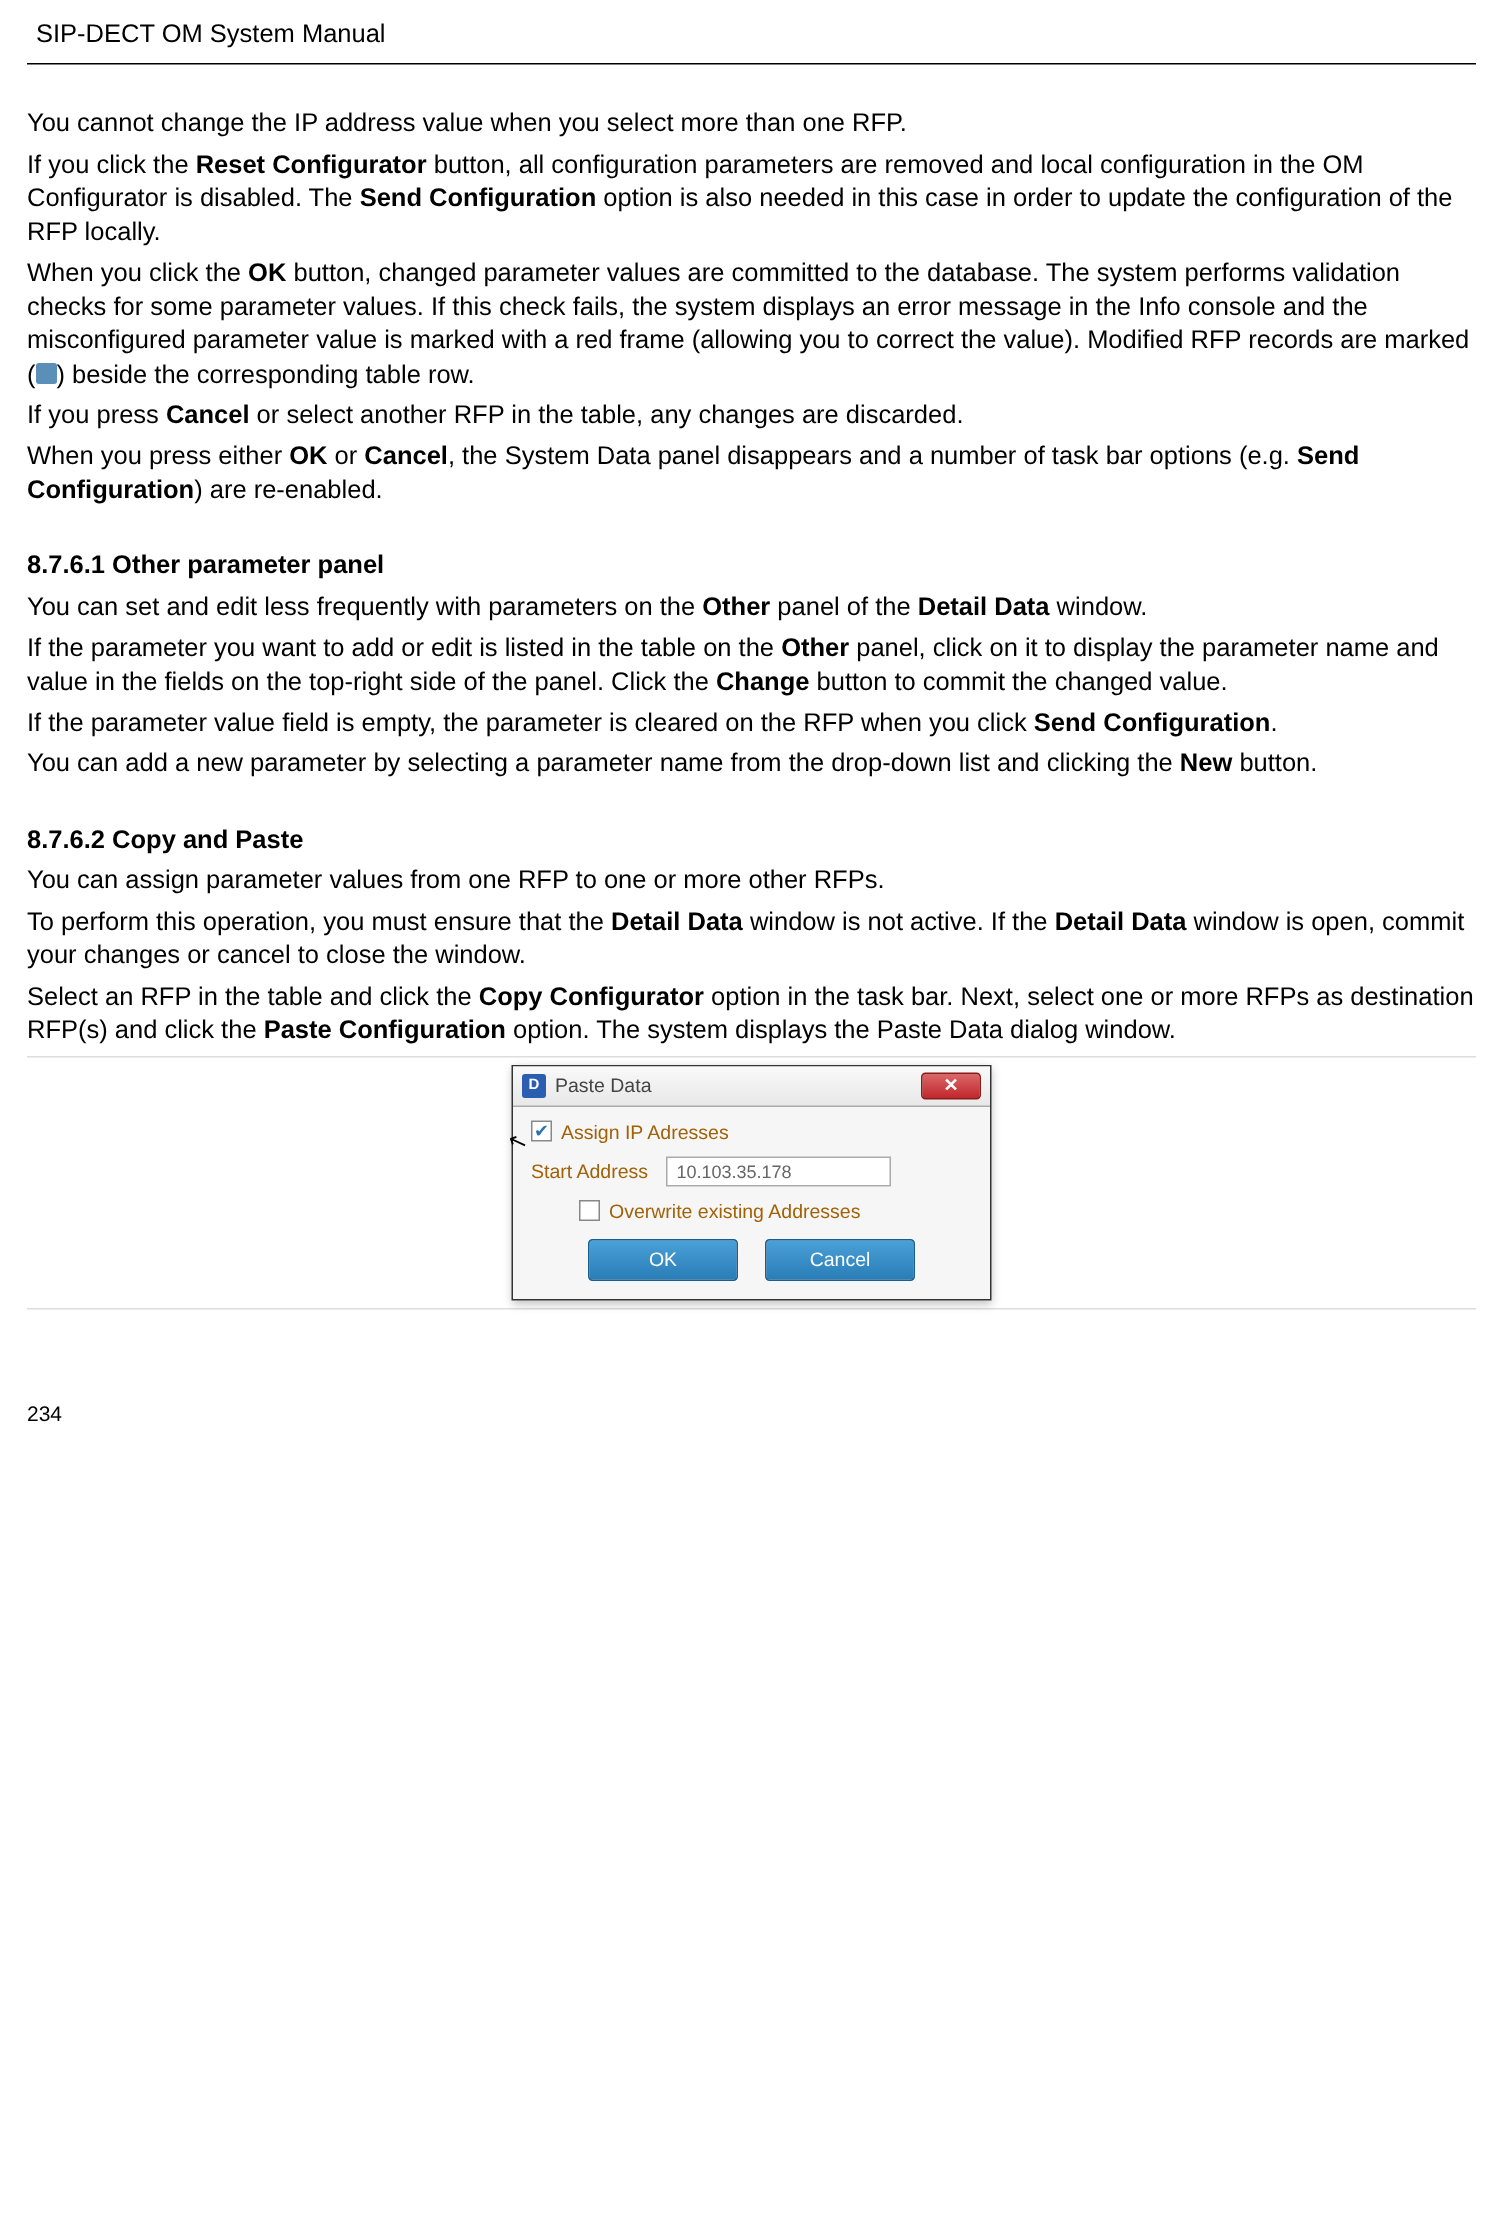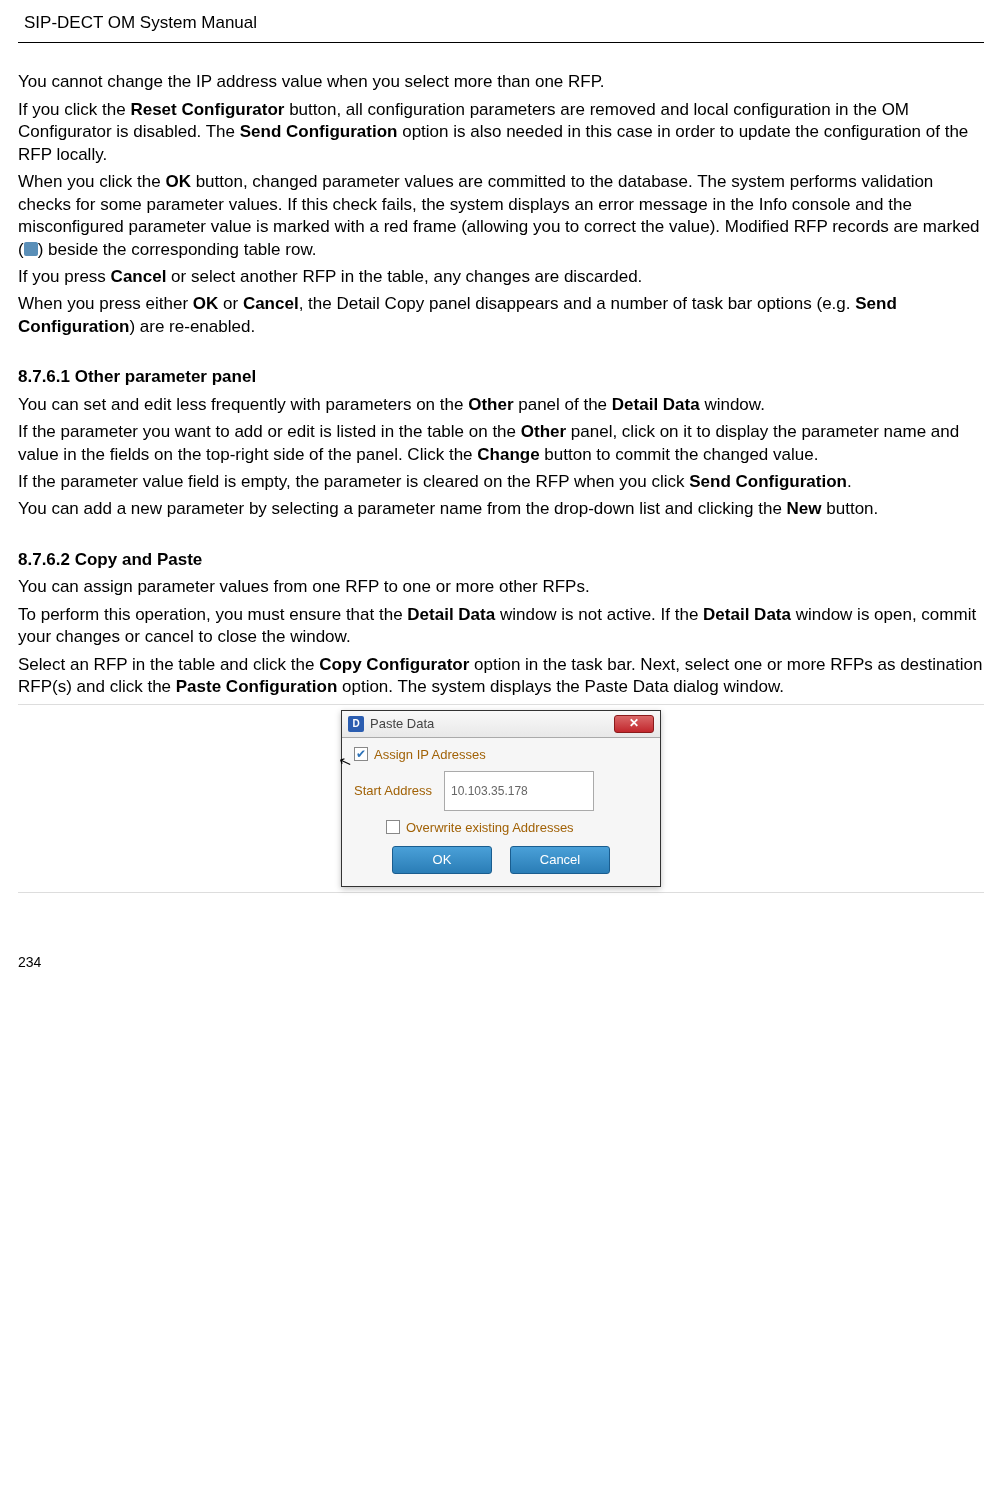--- a/index.html
+++ b/index.html
@@ -136,21 +136,21 @@
       margin-right: 10px;
       min-width: 80px;
     }
     .dialog-input {
       border: 1px solid #aaa;
       background: #fff;
       font-size: 12px;
       color: #666;
       padding: 3px 6px;
       width: 150px;
-      height: 40px;
+      height: 20px;
     }
     .cursor {
       position: absolute;
       left: -3px;
       top: 14px;
       font-size: 15px;
       color: #000;
       transform: rotate(-20deg);
     }
     .dialog-buttons {
@@ -197,21 +197,21 @@
 
     <p class="para">
       <span>When you click the </span><span class="bold">OK</span><span> button, changed parameter values are committed to the database. The system performs validation checks for some parameter values. If this check fails, the system displays an error message in the Info console and the misconfigured parameter value is marked with a red frame (allowing you to correct the value). Modified RFP records are marked (</span><span class="icon-inline"></span><span>) beside the corresponding table row.</span>
     </p>
 
     <p class="para">
       <span>If you press </span><span class="bold">Cancel</span><span> or select another RFP in the table, any changes are discarded.</span>
     </p>
 
     <p class="para">
-      <span>When you press either </span><span class="bold">OK</span><span> or </span><span class="bold">Cancel</span><span>, the Detail Copy panel disappears and a number of task bar options (e.g. </span><span class="bold">Send Configuration</span><span>) are re-enabled.</span>
+      <span>When you press either </span><span class="bold">OK</span><span> or </span><span class="bold">Cancel</span><span>, the System Data panel disappears and a number of task bar options (e.g. </span><span class="bold">Send Configuration</span><span>) are re-enabled.</span>
     </p>
 
     <p class="section-heading">8.7.6.1 Other parameter panel</p>
 
     <p class="para">
       <span>You can set and edit less frequently with parameters on the </span><span class="bold">Other</span><span> panel of the </span><span class="bold">Detail Data</span><span> window.</span>
     </p>
 
     <p class="para">
       <span>If the parameter you want to add or edit is listed in the table on the </span><span class="bold">Other</span><span> panel, click on it to display the parameter name and value in the fields on the top-right side of the panel. Click the </span><span class="bold">Change</span><span> button to commit the changed value.</span>

